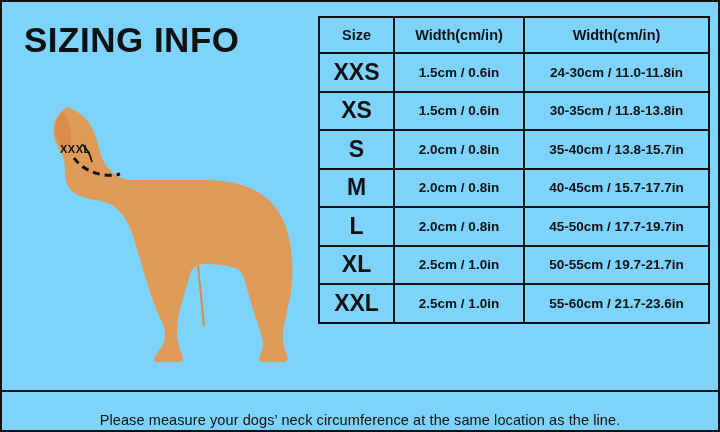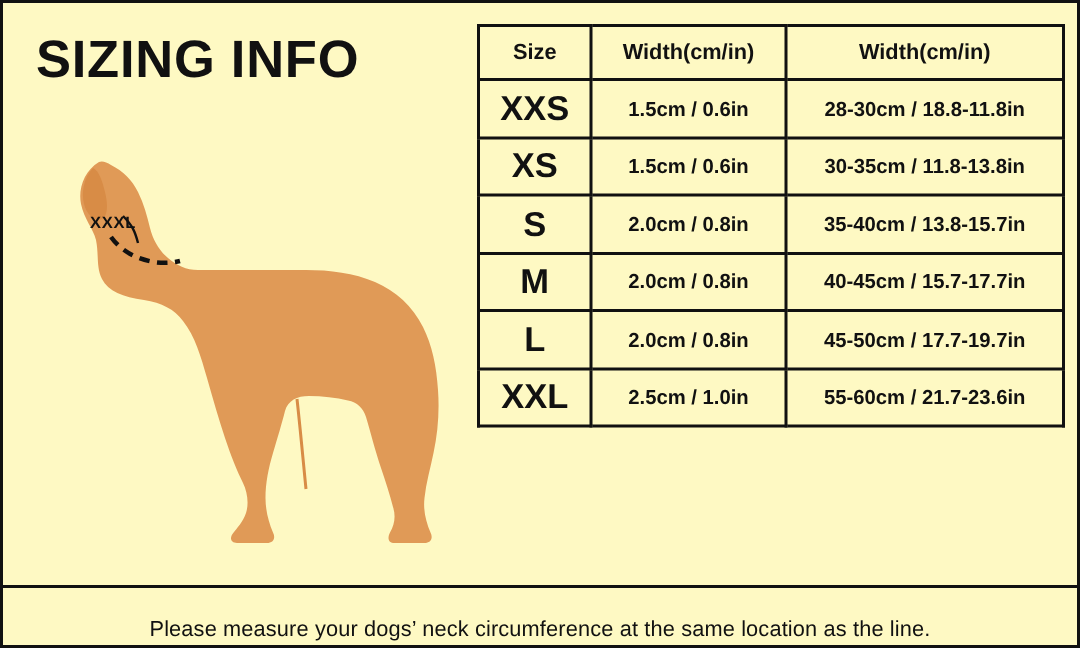--- a/index.html
+++ b/index.html
@@ -11,21 +11,21 @@
     width: 720px;
     height: 432px;
     font-family: "Liberation Sans", sans-serif;
     overflow: hidden;
   }
   #page {
     position: relative;
     width: 720px;
     height: 432px;
     box-sizing: border-box;
-    background: #fef9c3;
+    background: #7dd3fc;
     border: 2px solid #111111;
   }
   
   #left-panel {
     position: absolute;
     left: 0;
     top: 0;
     width: 306px;
     height: 388px;
     box-sizing: border-box;
@@ -189,21 +189,21 @@
       <tr>
         <th>Size</th>
         <th>Width(cm/in)</th>
         <th>Width(cm/in)</th>
       </tr>
     </thead>
     <tbody>
       <tr>
         <td class="col-size">XXS</td>
         <td class="col-width">1.5cm / 0.6in</td>
-        <td class="col-neck">28-30cm / 18.8-11.8in</td>
+        <td class="col-neck">24-30cm / 11.0-11.8in</td>
       </tr>
       <tr>
         <td class="col-size">XS</td>
         <td class="col-width">1.5cm / 0.6in</td>
         <td class="col-neck">30-35cm / 11.8-13.8in</td>
       </tr>
       <tr>
         <td class="col-size">S</td>
         <td class="col-width">2.0cm / 0.8in</td>
         <td class="col-neck">35-40cm / 13.8-15.7in</td>
@@ -212,20 +212,25 @@
         <td class="col-size">M</td>
         <td class="col-width">2.0cm / 0.8in</td>
         <td class="col-neck">40-45cm / 15.7-17.7in</td>
       </tr>
       <tr>
         <td class="col-size">L</td>
         <td class="col-width">2.0cm / 0.8in</td>
         <td class="col-neck">45-50cm / 17.7-19.7in</td>
       </tr>
       <tr>
+        <td class="col-size">XL</td>
+        <td class="col-width">2.5cm / 1.0in</td>
+        <td class="col-neck">50-55cm / 19.7-21.7in</td>
+      </tr>
+      <tr>
         <td class="col-size">XXL</td>
         <td class="col-width">2.5cm / 1.0in</td>
         <td class="col-neck">55-60cm / 21.7-23.6in</td>
       </tr>
     </tbody>
   </table>
 
   <div id="footer-divider"></div>
   <div id="footer-note">Please measure your dogs’  neck circumference at the same location as the line.</div>
 

